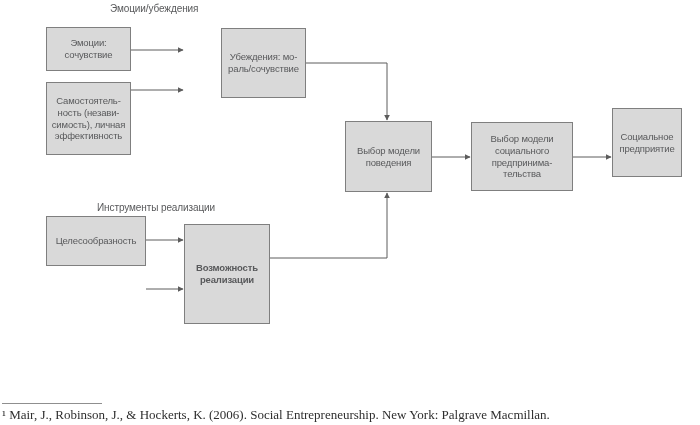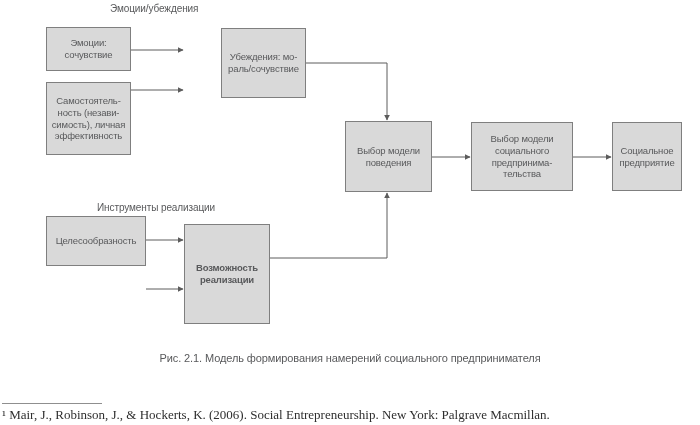--- a/index.html
+++ b/index.html
@@ -122,23 +122,22 @@
 реализации</div>
 
   <div class="node" style="left:345px; top:121px; width:87px; height:71px;">Выбор модели
 поведения</div>
 
   <div class="node" style="left:471px; top:122px; width:102px; height:69px;">Выбор модели
 социального
 предпринима-
 тельства</div>
 
-  <div class="node" style="left:612px; top:122px; width:70px; height:69px;">Социальное
+  <div class="node" style="left:612px; top:108px; width:70px; height:69px;">Социальное
 предприятие</div>
 
-  <div class="caption-title">Рис. 2.1. Модель формирования намерений социального предпринимателя</div>
 
 
   <div class="footnote-rule"></div>
 
   <div class="footnote">¹ Mair, J., Robinson, J., &amp; Hockerts, K. (2006). Social Entrepreneurship. New York: Palgrave Macmillan.</div>
 
 </div>
 
 </body></html>

